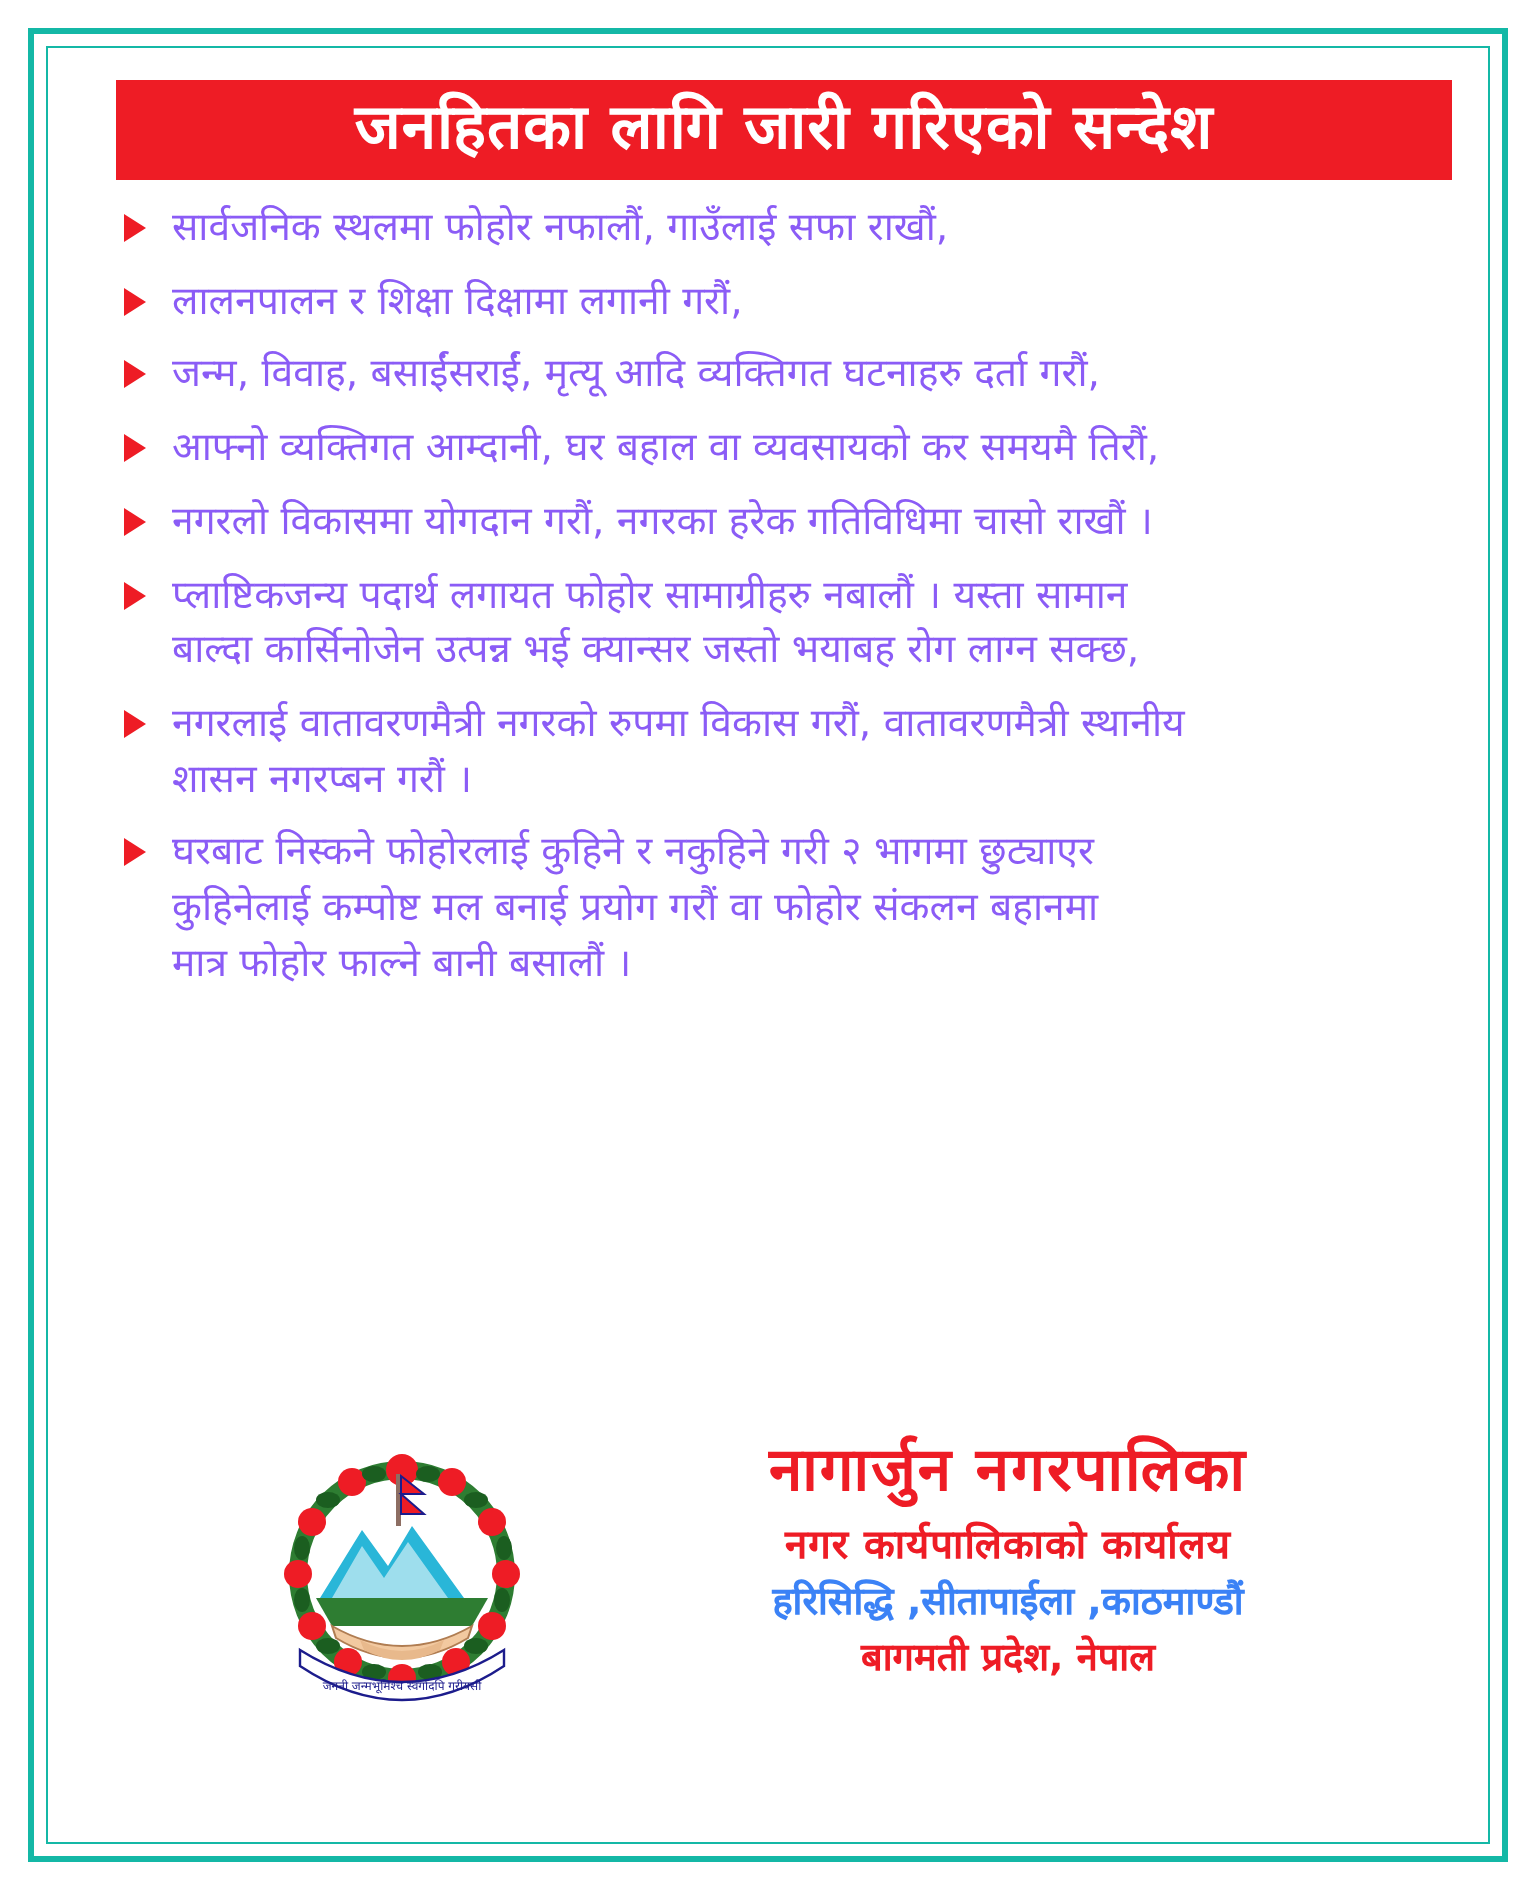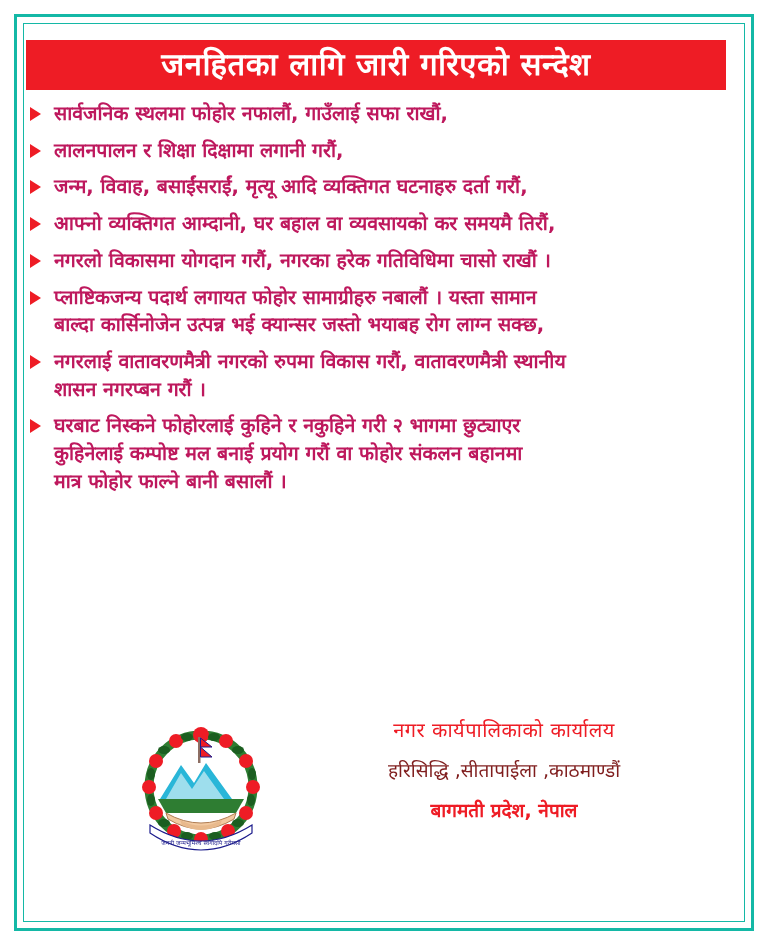--- a/index.html
+++ b/index.html
@@ -24,21 +24,21 @@
     background: #ffffff;
   }
   .poster-inner {
     position: absolute;
     left: 6px;
     top: 6px;
     right: 6px;
     bottom: 6px;
     border: 1px solid #14b8a6;
     box-sizing: border-box;
-    padding: 14px 16px 10px 0;
+    padding: 14px 16px 10px 32px;
   }
   .title-bar {
     background: #ee1c25;
     text-align: center;
     padding: 7px 4px 9px 4px;
     margin: 2px 2px 10px 2px;
   }
   .title-bar .title-text {
     color: #ffffff;
     font-size: 31px;
@@ -49,23 +49,23 @@
   }
   ul.points {
     list-style: none;
     margin: 0;
     padding: 0 4px 0 4px;
   }
   ul.points > li {
     position: relative;
     padding-left: 26px;
     margin-bottom: 9px;
-    color: #be185d;
+    color: #8b5cf6;
     font-size: 19.5px;
-    font-weight: bold;
+    font-weight: normal;
     line-height: 1.42;
   }
   ul.points > li .bullet {
     position: absolute;
     left: 2px;
     top: 7px;
     width: 0;
     height: 0;
     border-top: 7px solid transparent;
     border-bottom: 7px solid transparent;
@@ -104,33 +104,33 @@
     font-size: 30px;
     font-weight: bold;
     line-height: 1.25;
     letter-spacing: 1px;
     display: block;
     margin-bottom: 4px;
   }
   .org-sub {
     color: #ee1c25;
     font-size: 20px;
-    font-weight: normal;
+    font-weight: bold;
     line-height: 1.35;
     display: block;
     letter-spacing: 0.5px;
-    margin-bottom: 14px;
+    margin-bottom: 3px;
   }
   .org-addr {
-    color: #7f1d1d;
+    color: #3b82f6;
     font-size: 19px;
-    font-weight: normal;
+    font-weight: bold;
     line-height: 1.35;
     display: block;
-    margin-bottom: 14px;
+    margin-bottom: 3px;
   }
   .org-prov {
     color: #ee1c25;
     font-size: 19px;
     font-weight: bold;
     line-height: 1.35;
     display: block;
     text-align: center;
   }
 </style>
@@ -234,20 +234,21 @@
 
           <path d="M30 92 Q65 112 100 92 L98 98 Q65 118 32 98 Z" fill="#f2c9a0" stroke="#b07d52" stroke-width="1"></path>
           <path d="M44 99 Q65 110 86 99 L84 104 Q65 114 46 104 Z" fill="#e8b98c"></path>
 
           <path d="M14 104 Q65 136 116 104 L116 112 Q65 146 14 112 Z" fill="#ffffff" stroke="#1c1c8c" stroke-width="1.2"></path>
           <text x="65" y="124" font-size="6" text-anchor="middle" fill="#1c1c8c" font-family="'DejaVu Sans', sans-serif">जननी जन्मभूमिश्च स्वर्गादपि गरीयसी</text>
         </svg>
       </div>
 
       <div class="org-block">
+        <span class="org-name">नागार्जुन नगरपालिका</span>
         <span class="org-sub">नगर कार्यपालिकाको कार्यालय</span>
         <span class="org-addr">हरिसिद्धि ,सीतापाईला ,काठमाण्डौं</span>
         <span class="org-prov">बागमती प्रदेश, नेपाल</span>
       </div>
 
     </div>
 
   </div>
 </div>
 

